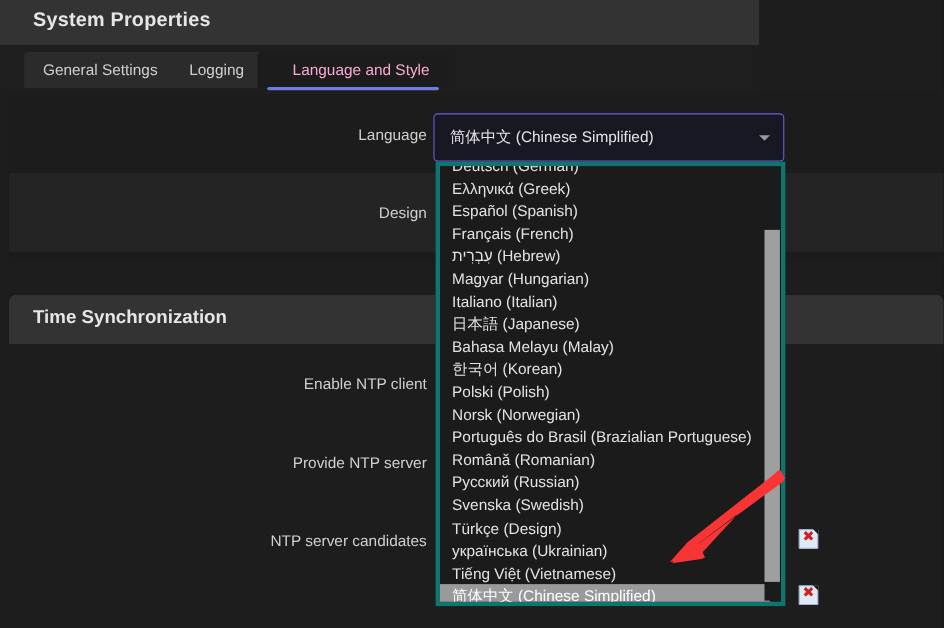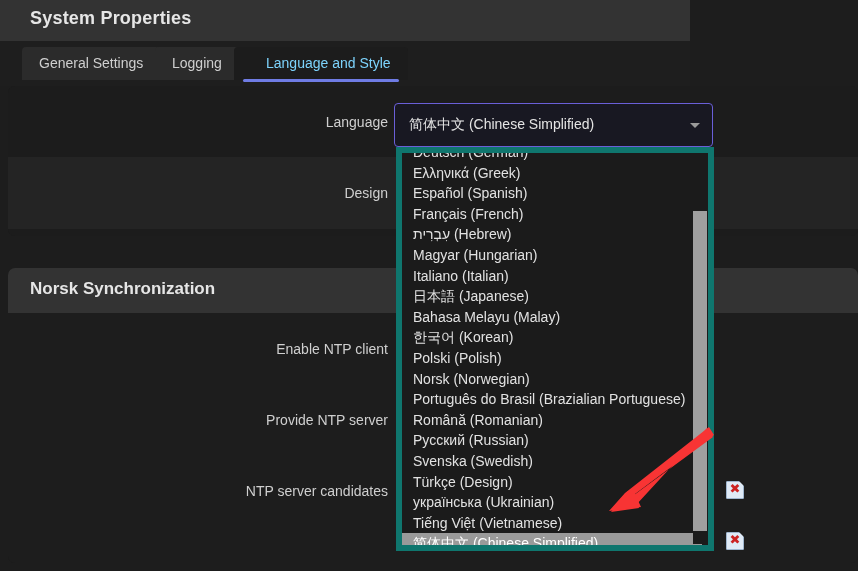--- a/index.html
+++ b/index.html
@@ -53,21 +53,21 @@
     padding: 0 17px;
     font-size: 14px;
     color: #cfcfcf;
     background: #2b2b2b;
     border-radius: 4px 4px 0 0;
     white-space: nowrap;
     cursor: pointer;
   }
   .tab.active {
     background: #1c1c1c;
-    color: #7dd3fc;
+    color: #f9a8d4;
     border-radius: 4px 4px 0 0;
     padding-left: 32px;
   }
   .tab.active::after {
     content: "";
     position: absolute;
     left: 9px; right: 9px;
     bottom: -2px;
     height: 3px;
     background: #6f7ce4;
@@ -187,21 +187,21 @@
     border-top: 5px solid #9a9a9a;
   }
 
   
   #language-dropdown {
     position: absolute;
     left: 396px; top: 147px;
     width: 318px; height: 404px;
     box-sizing: border-box;
     background: #1b1b1b;
-    border: 6px solid #0f766e;
+    border: 4px solid #0f766e;
     z-index: 30;
     overflow: hidden;
   }
   #language-options {
     position: absolute;
     left: 0; top: -11px;
     width: 300px;
   }
   .option {
     height: 20.6px;
@@ -261,21 +261,21 @@
       <div class="row-label">Language</div>
     </div>
     <div class="settings-row row-light" id="row-design">
       <div class="row-label">Design</div>
     </div>
     <div id="panel-language-footer"></div>
   </div>
 
   <div class="panel" id="panel-timesync">
     <div id="timesync-header">
-      <div id="timesync-header-text">Norsk Synchronization</div>
+      <div id="timesync-header-text">Time Synchronization</div>
     </div>
     <div id="timesync-body">
       <div class="ts-row">
         <div class="row-label">Enable NTP client</div>
       </div>
       <div class="ts-row">
         <div class="row-label">Provide NTP server</div>
       </div>
       <div class="ts-row">
         <div class="row-label">NTP server candidates</div>

